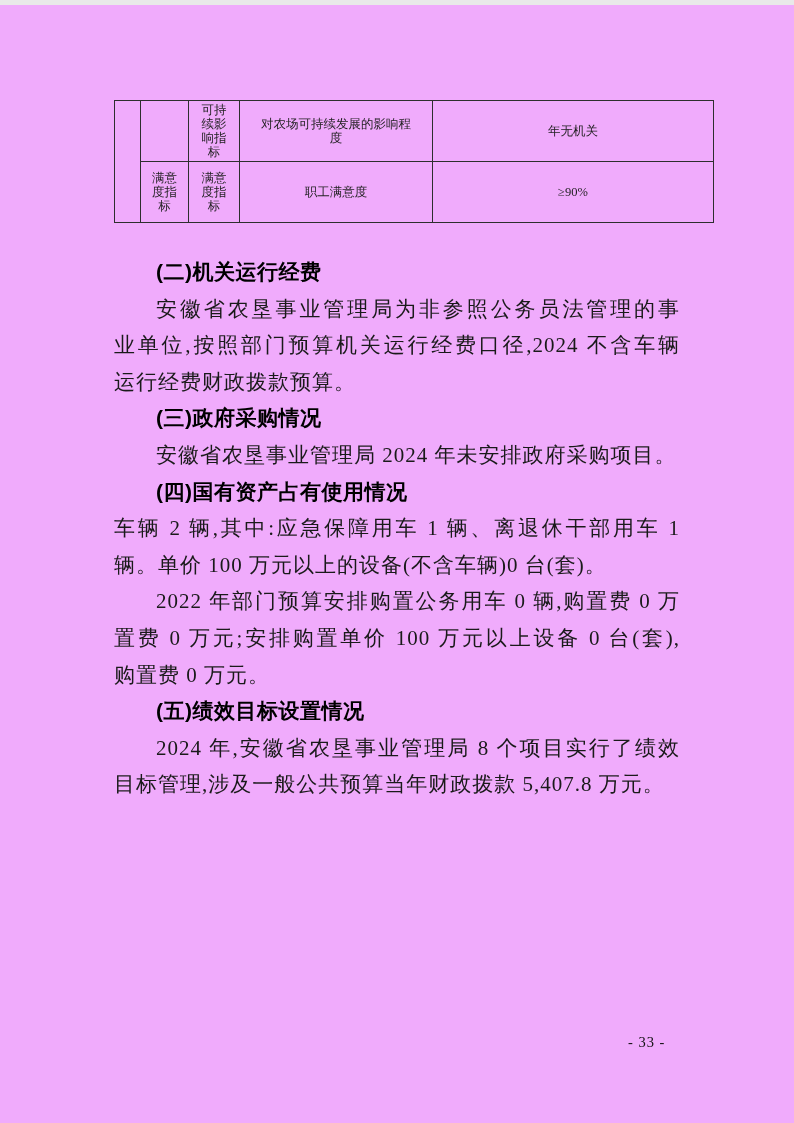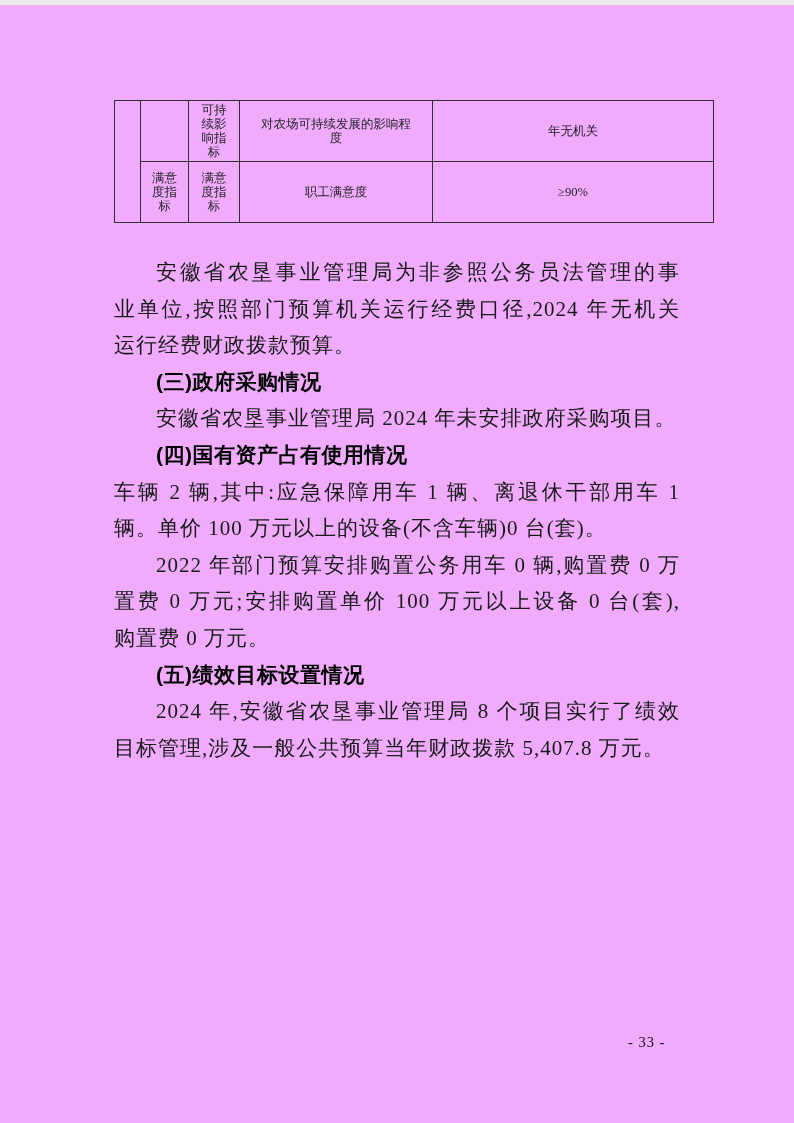--- a/index.html
+++ b/index.html
@@ -105,23 +105,26 @@
         <td>满意
 度指
 标</td>
         <td>职工满意度</td>
         <td>≥90%</td>
       </tr>
     </tbody>
   </table>
 
   <div class="doc-body">
+      <div class="heading">
+        <div class="line first last">(二)机关运行经费</div>
+      </div>
       <div class="para">
         <div class="line first">安徽省农垦事业管理局为非参照公务员法管理的事</div>
-        <div class="line">业单位,按照部门预算机关运行经费口径,2024 年无机关</div>
+        <div class="line">业单位,按照部门预算机关运行经费口径,2024 不含车辆</div>
         <div class="line last">运行经费财政拨款预算。</div>
       </div>
       <div class="heading">
         <div class="line first last">(三)政府采购情况</div>
       </div>
       <div class="para">
         <div class="line first last">安徽省农垦事业管理局 2024 年未安排政府采购项目。</div>
       </div>
       <div class="heading">
         <div class="line first last">(四)国有资产占有使用情况</div>

